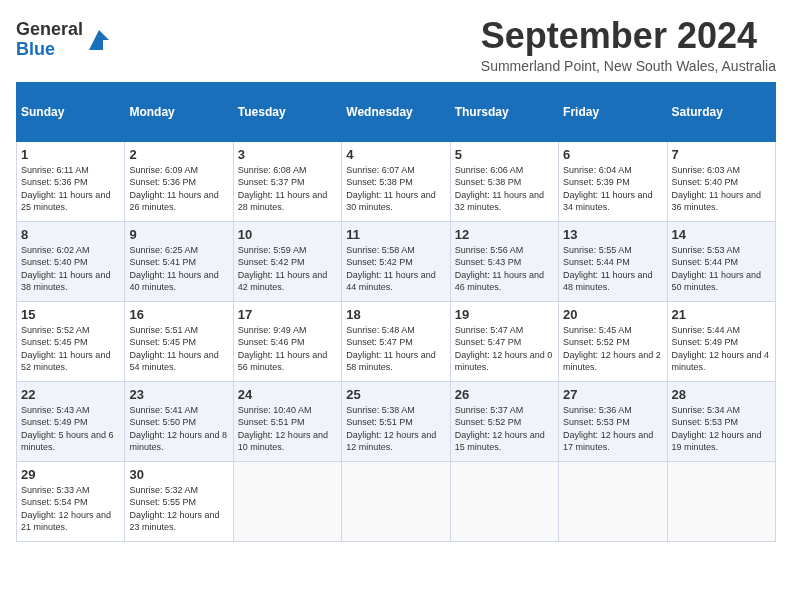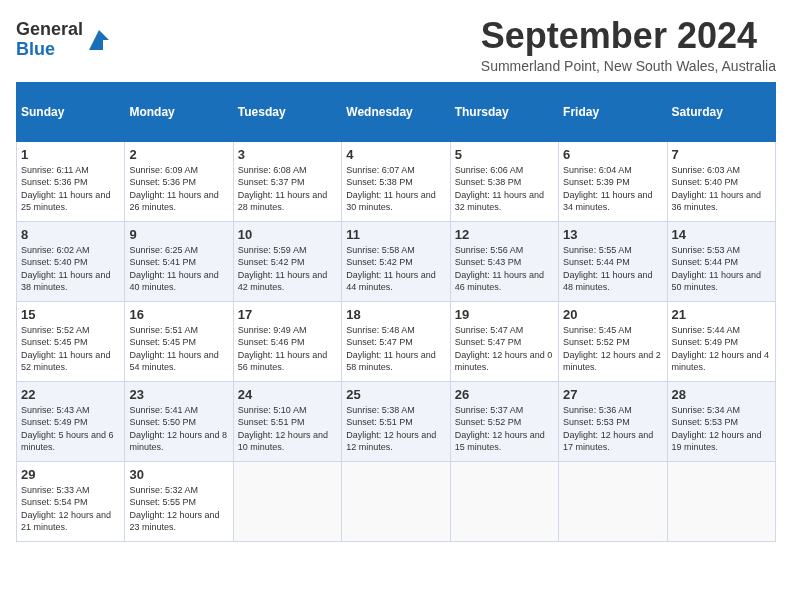--- a/index.html
+++ b/index.html
@@ -312,21 +312,21 @@
           <span class="day-number">23</span>
           <div class="day-info">
             <span>Sunrise: 5:41 AM</span><br>
             <span>Sunset: 5:50 PM</span><br>
             <span>Daylight: 12 hours and 8 minutes.</span>
           </div>
         </td>
         <td>
           <span class="day-number">24</span>
           <div class="day-info">
-            <span>Sunrise: 5:10 AM</span><br>
+            <span>Sunrise: 10:40 AM</span><br>
             <span>Sunset: 5:51 PM</span><br>
             <span>Daylight: 12 hours and 10 minutes.</span>
           </div>
         </td>
         <td>
           <span class="day-number">25</span>
           <div class="day-info">
             <span>Sunrise: 5:38 AM</span><br>
             <span>Sunset: 5:51 PM</span><br>
             <span>Daylight: 12 hours and 12 minutes.</span>

